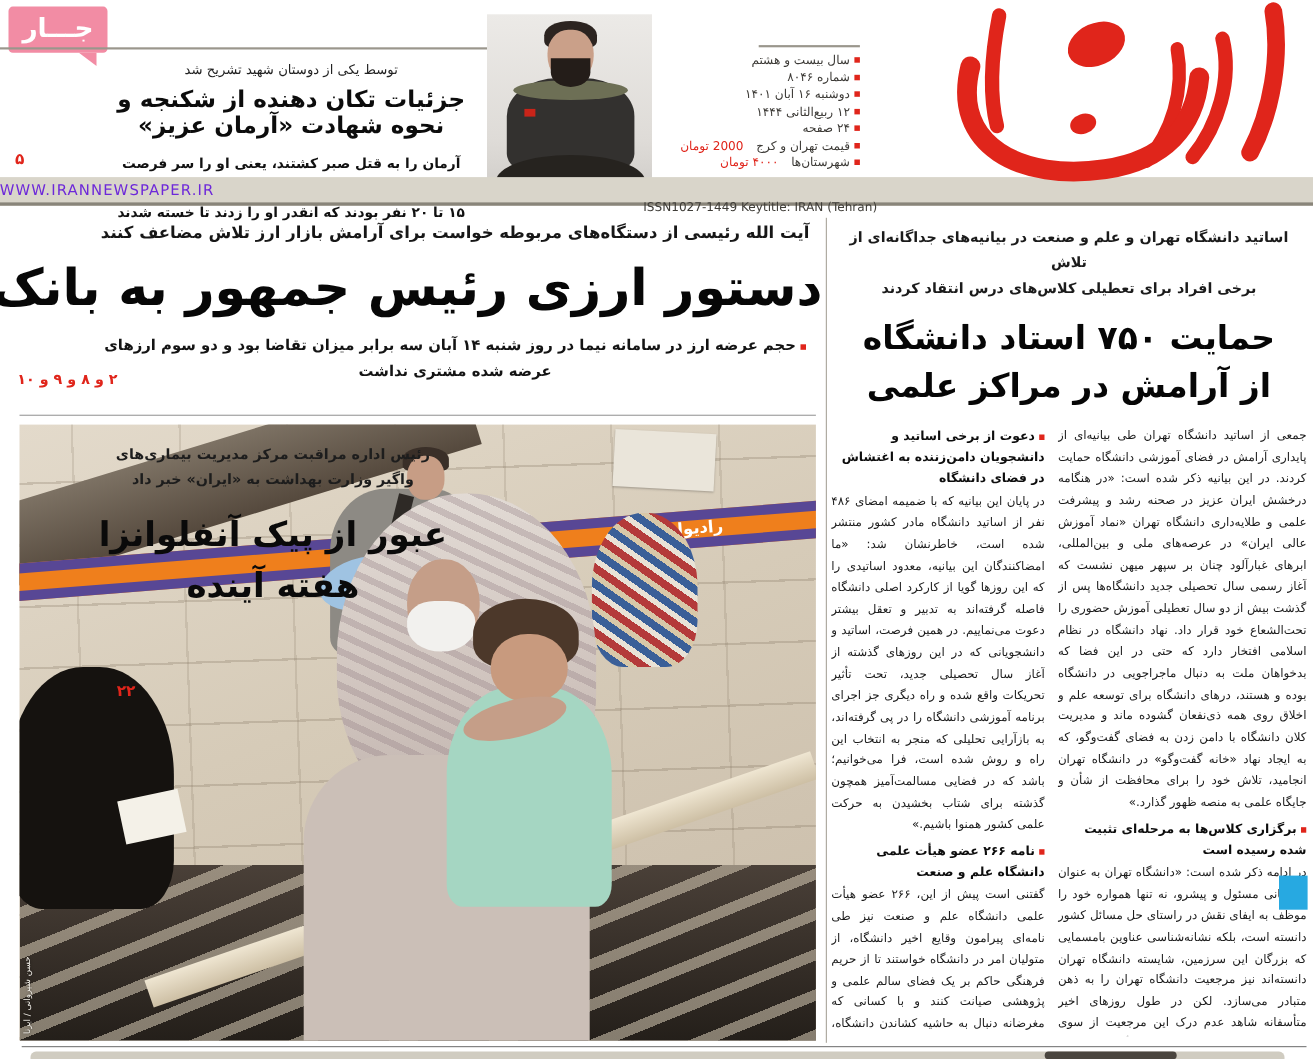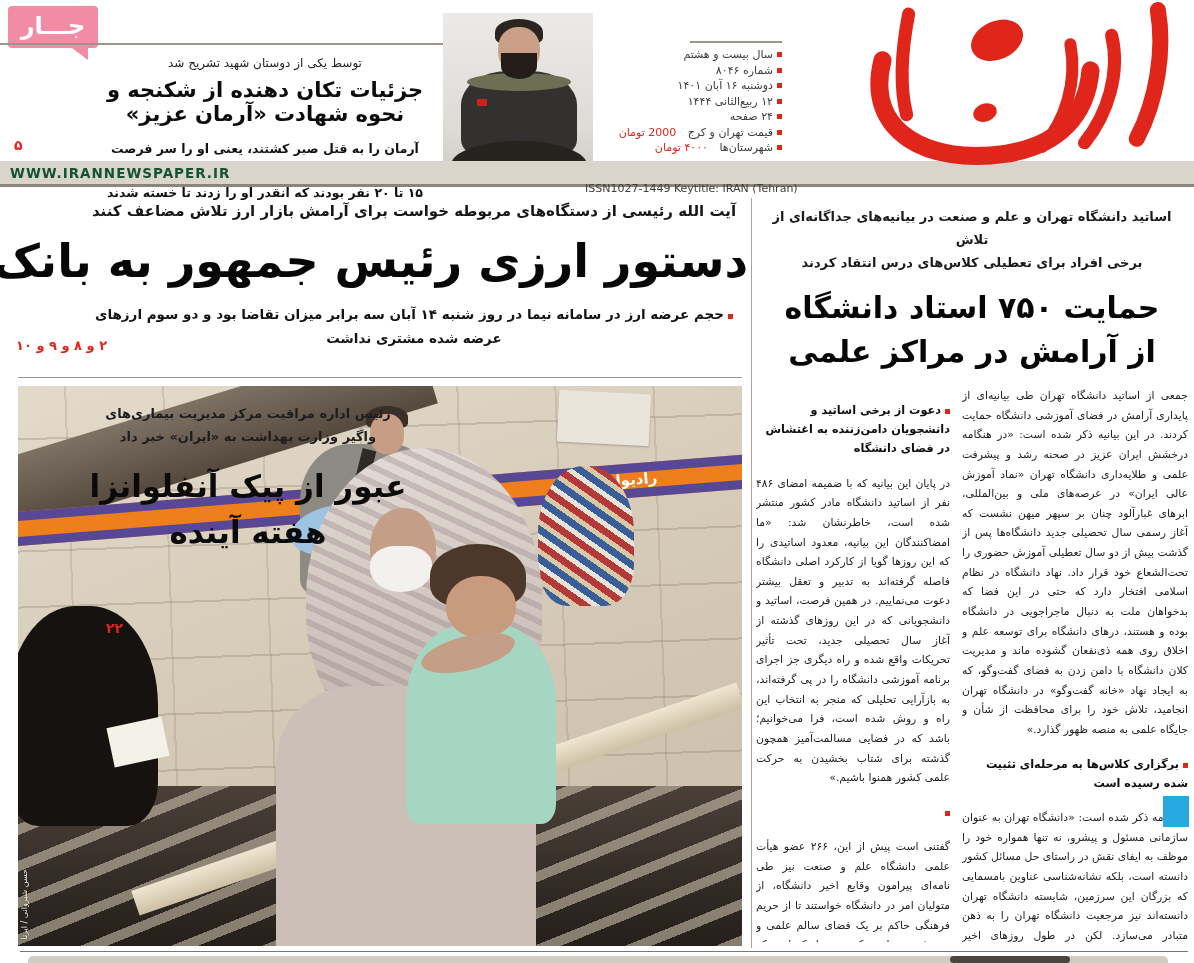--- a/index.html
+++ b/index.html
@@ -40,22 +40,22 @@
               background:#33312f; border-radius:40% 40% 20% 20%; }
   .manphoto .shoulder { position:absolute; left:24px; top:60px; width:104px; height:18px;
               background:#6d6f55; border-radius:50%; }
   .manphoto .legs { position:absolute; left:8px; top:128px; width:136px; height:48px;
               background:#26231f; border-radius:50% 50% 30% 30%; }
   .manphoto .patch { position:absolute; left:34px; top:86px; width:10px; height:7px; background:#c92419; }
 
   
   .sitebar { left:0; top:161px; width:1194px; height:26px; background:#d9d5ca;
              border-bottom:3px solid #89857a; }
-  .sitebar .url { position:absolute; left:10px; top:0; line-height:24px; direction:ltr;
-             color:#14532d; font-weight:bold; font-size:13.5px; letter-spacing:1px; }
+  .sitebar .url { position:absolute; left:0; top:0; line-height:24px; direction:ltr;
+             color:#6d28d9; font-weight:normal; font-size:13.5px; letter-spacing:1px; }
   .sitebar .issn { position:absolute; left:585px; top:16px; line-height:24px; direction:ltr;
              color:#3f3d38; font-size:11px; }
 
   
   .mastinfo { right:412px; top:47px; width:140px; }
   .mastinfo .row { display:flex; align-items:center; gap:4px; font-size:11px;
              color:#3c3a36; line-height:15.5px; white-space:nowrap; }
   .sq { display:inline-block; width:5px; height:5px; background:#e0251b; flex:none; }
   .red { color:#e0251b; }
   .mastline { right:412px; top:41px; width:92px; }
@@ -75,21 +75,21 @@
   
   .uni { left:756px; top:206px; width:432px; text-align:center; }
   .uni .kick { font-size:13px; font-weight:bold; color:#1b1b1b; line-height:1.75; }
   .uni h1 { font-size:30px; font-weight:bold; color:#060606; margin-top:12px; line-height:1.45; }
 
   .cols { left:756px; top:386px; width:432px; height:556px; display:flex; gap:12px; overflow:hidden; }
   .col { overflow:hidden; }
   .col1 { width:226px; }
   .col2 { width:194px; }
   .col p { font-size:10.8px; line-height:1.82; text-align:justify; color:#1c1c1c; margin-bottom:4px; }
-  .col h4 { font-size:11.3px; font-weight:bold; color:#0d0d0d; line-height:1.7; margin:15px 0; }
+  .col h4 { font-size:11.3px; font-weight:bold; color:#0d0d0d; line-height:1.7; margin:1px 0; }
   .col h4 .sq { margin-left:4px; }
 
   .bluesq { left:1163px; top:796px; width:26px; height:31px; background:#27a9e1; }
 
   
   .photo { left:18px; top:386px; width:724px; height:560px; overflow:hidden;
            background:linear-gradient(160deg,#e3dacb 0%,#d6cbb8 45%,#c9bca9 100%); }
   .tiles { position:absolute; inset:-40px; transform:rotate(-2deg);
            background:
              repeating-linear-gradient(0deg, transparent 0 54px, rgba(120,105,85,.25) 54px 56px),
@@ -243,21 +243,21 @@
 
 <div class="abs cols">
   <div class="col col1">
     <p>جمعی از اساتید دانشگاه تهران طی بیانیه‌ای از پایداری آرامش در فضای آموزشی دانشگاه حمایت کردند. در این بیانیه ذکر شده است: «در هنگامه درخشش ایران عزیز در صحنه رشد و پیشرفت علمی و طلایه‌داری دانشگاه تهران «نماد آموزش عالی ایران» در عرصه‌های ملی و بین‌المللی، ابرهای غبارآلود چنان بر سپهر میهن نشست که آغاز رسمی سال تحصیلی جدید دانشگاه‌ها پس از گذشت بیش از دو سال تعطیلی آموزش حضوری را تحت‌الشعاع خود قرار داد. نهاد دانشگاه در نظام اسلامی افتخار دارد که حتی در این فضا که بدخواهان ملت به دنبال ماجراجویی در دانشگاه بوده و هستند، درهای دانشگاه برای توسعه علم و اخلاق روی همه ذی‌نفعان گشوده ماند و مدیریت کلان دانشگاه با دامن زدن به فضای گفت‌وگو، که به ایجاد نهاد «خانه گفت‌وگو» در دانشگاه تهران انجامید، تلاش خود را برای محافظت از شأن و جایگاه علمی به منصه ظهور گذارد.»</p>
     <h4><span class="sq"></span><span>برگزاری کلاس‌ها به مرحله‌ای تثبیت شده رسیده است</span></h4>
     <p>در ادامه ذکر شده است: «دانشگاه تهران به عنوان سازمانی مسئول و پیشرو، نه تنها همواره خود را موظف به ایفای نقش در راستای حل مسائل کشور دانسته است، بلکه نشانه‌شناسی عناوین بامسمایی که بزرگان این سرزمین، شایسته دانشگاه تهران دانسته‌اند نیز مرجعیت دانشگاه تهران را به ذهن متبادر می‌سازد. لکن در طول روزهای اخیر متأسفانه شاهد عدم درک این مرجعیت از سوی برخی از دانشجویان و اعضای هیأت علمی نیز بوده‌ایم، چه اینکه فهم اصیل از مرجعیت دانشگاه، با آن پایه نظری که منجر به برخی شعارها یا بیانیه‌ها شده است، فاصله‌ها دارد. با این حال، ریاست محترم دانشگاه، اعضای هیأت رئیسه و شورای دانشگاه تهران در فضایی همدلانه و با اخذ تصمیماتی منطبق بر مؤلفه‌های متناسب با مدیریت میدانی در جنگ فرهنگی و رسانه‌ای این روزها و همچنین با حراست از حرمت و حیثیت دانشگاه، به نیکی موفق به ساختن سدی محکم در برابر جریانی شدند که به دنبال تحقق نیات بدخواهان ملت مبنی بر به تعطیلی کشاندن دانشگاه بود. اما اکنون علی‌رغم تلاش مذبوحانه برخی افراد معدود که به دنبال هرج و مرج و تعطیلی کلاس‌ها هستند، برگزاری کلاس‌های دانشگاه تهران در محیطی امن به مرحله‌ای تثبیت شده رسیده و شاهد تشکیل منظم قریب به اتفاق کلاس‌ها هستیم.»</p>
   </div>
   <div class="col col2">
     <h4><span class="sq"></span><span>دعوت از برخی اساتید و دانشجویان دامن‌زننده به اغتشاش در فضای دانشگاه</span></h4>
     <p>در پایان این بیانیه که با ضمیمه امضای ۴۸۶ نفر از اساتید دانشگاه مادر کشور منتشر شده است، خاطرنشان شد: «ما امضاکنندگان این بیانیه، معدود اساتیدی را که این روزها گویا از کارکرد اصلی دانشگاه فاصله گرفته‌اند به تدبیر و تعقل بیشتر دعوت می‌نماییم. در همین فرصت، اساتید و دانشجویانی که در این روزهای گذشته از آغاز سال تحصیلی جدید، تحت تأثیر تحریکات واقع شده و راه دیگری جز اجرای برنامه آموزشی دانشگاه را در پی گرفته‌اند، به بازآرایی تحلیلی که منجر به انتخاب این راه و روش شده است، فرا می‌خوانیم؛ باشد که در فضایی مسالمت‌آمیز همچون گذشته برای شتاب بخشیدن به حرکت علمی کشور همنوا باشیم.»</p>
-    <h4><span class="sq"></span></h4>
+    <h4><span class="sq"></span><span>نامه ۲۶۶ عضو هیأت علمی دانشگاه علم و صنعت</span></h4>
     <p>گفتنی است پیش از این، ۲۶۶ عضو هیأت علمی دانشگاه علم و صنعت نیز طی نامه‌ای پیرامون وقایع اخیر دانشگاه، از متولیان امر در دانشگاه خواستند تا از حریم فرهنگی حاکم بر یک فضای سالم علمی و پژوهشی صیانت کنند و با کسانی که مغرضانه دنبال به حاشیه کشاندن دانشگاه، دانشجو و اعضای هیأت علمی هستند طبق ضوابط و موازین قانونی حاکم بر دانشگاه قاطعانه برخورد کنند.</p>
 
   </div>
 </div>
 
 <div class="abs bluesq"></div>
 
 <div class="abs photoline"></div>
 
 <div class="abs photo">

